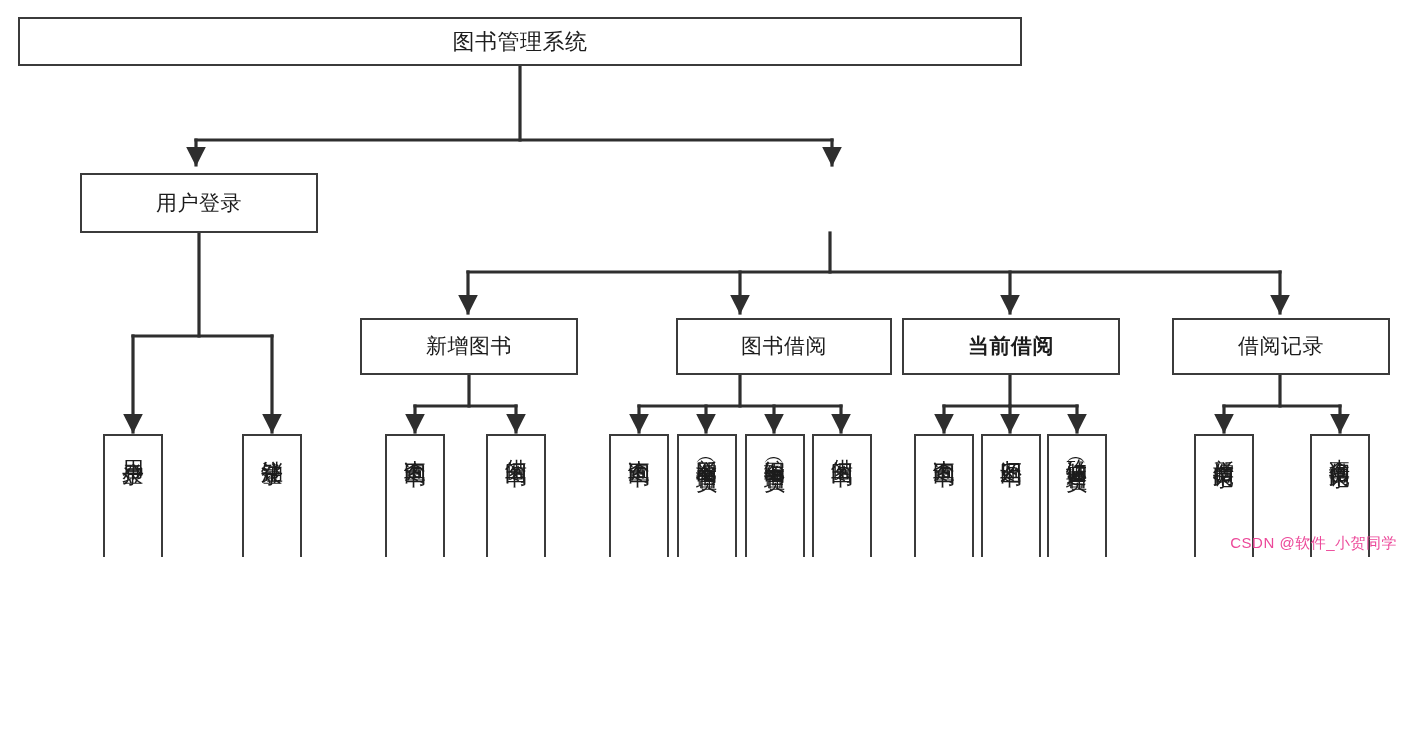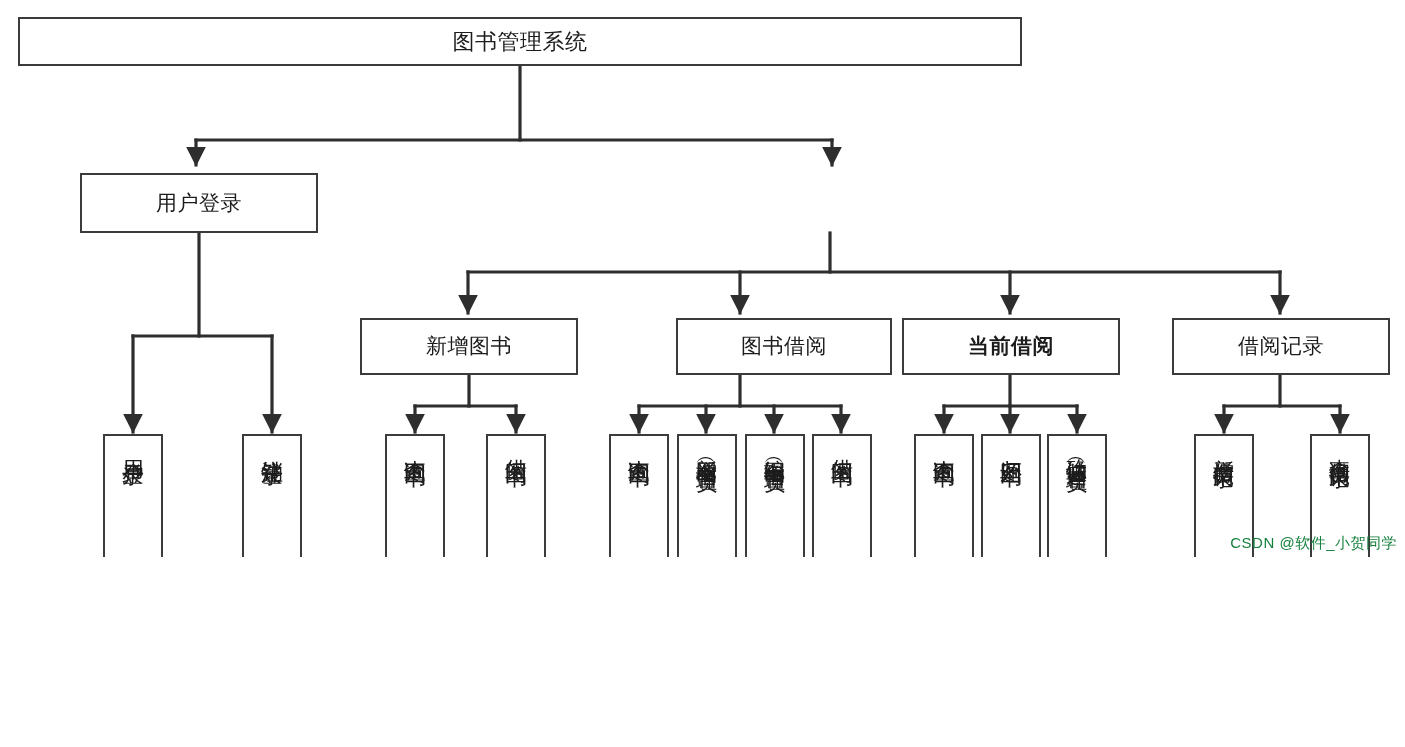--- a/index.html
+++ b/index.html
@@ -63,21 +63,21 @@
     white-space: nowrap;
   }
   .node.v.tall .label {
     font-size: 21px;
   }
   #watermark {
     position: absolute;
     right: 8px;
     bottom: 4px;
     font-size: 15px;
-    color: #15803d;
+    color: #ec4899;
     letter-spacing: 0.5px;
     white-space: nowrap;
     pointer-events: none;
     text-align: right;
   }
 </style>
 </head>
 <body>
 
 <div id="canvas">

